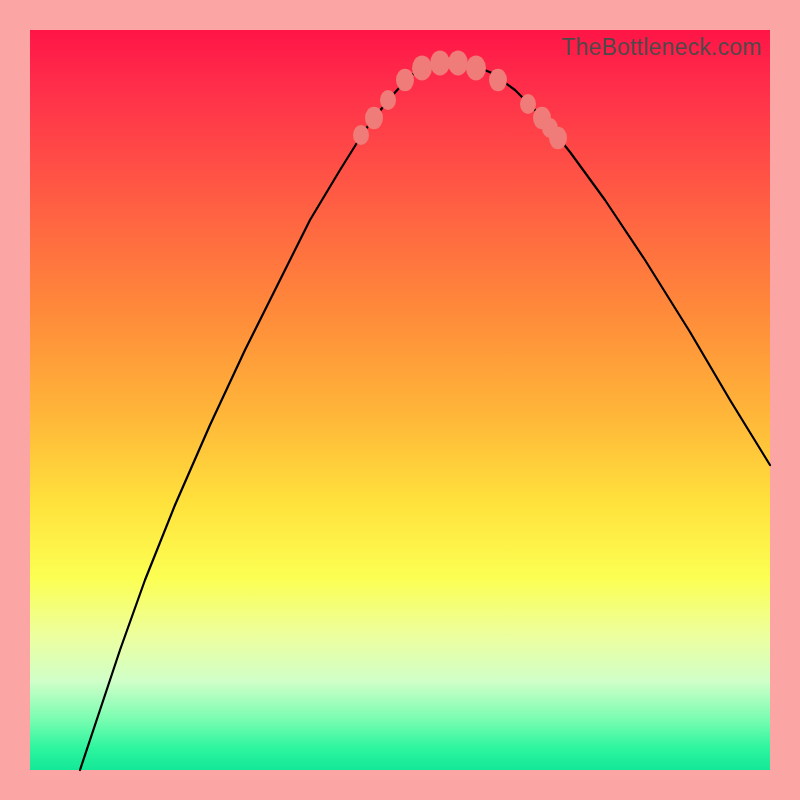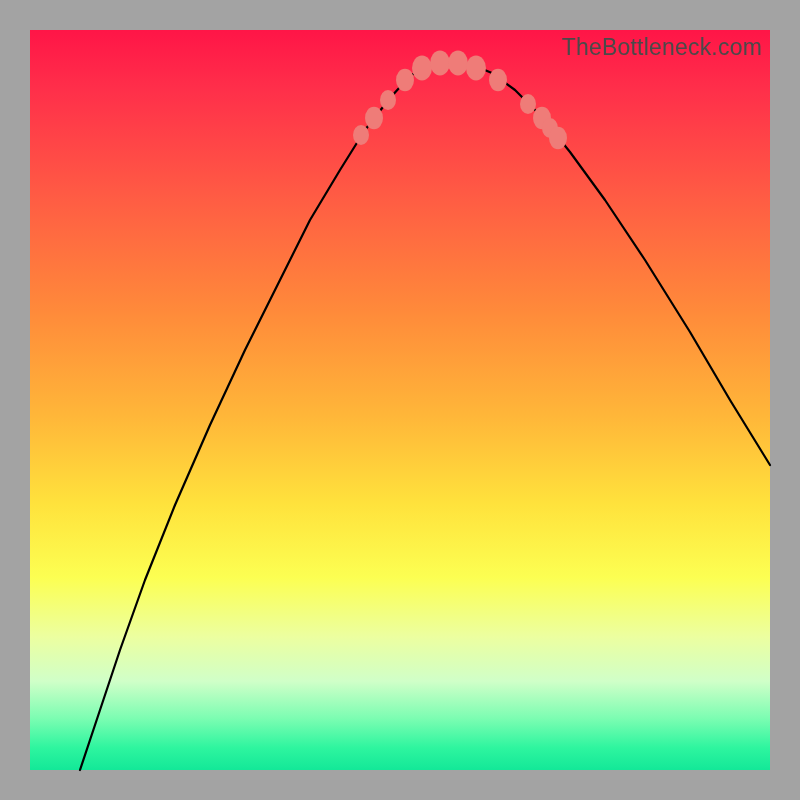--- a/index.html
+++ b/index.html
@@ -8,21 +8,21 @@
     width: 800px;
     height: 800px;
     overflow: hidden;
     background: #000;
     font-family: Arial, Helvetica, sans-serif;
   }
   .frame {
     position: relative;
     width: 800px;
     height: 800px;
-    background: #a3a3a3;
+    background: #fca5a5;
   }
   .plot-area {
     position: absolute;
     left: 30px;
     top: 30px;
     width: 740px;
     height: 740px;
     
     background: linear-gradient(
       to bottom,

